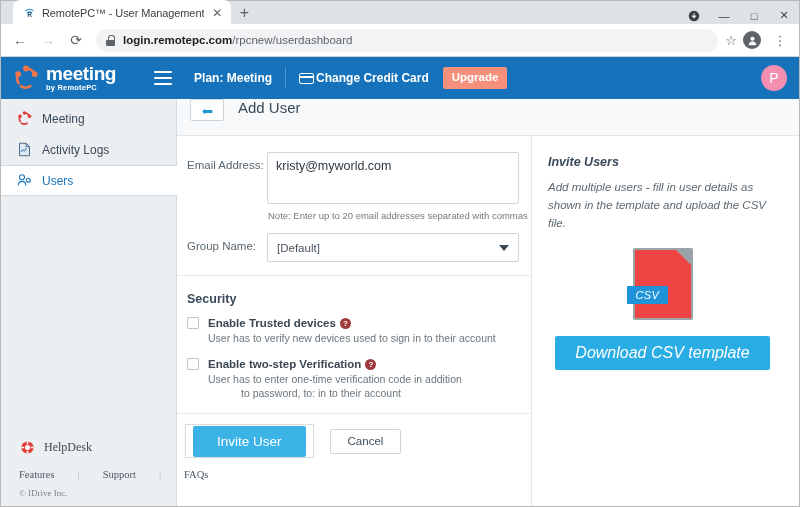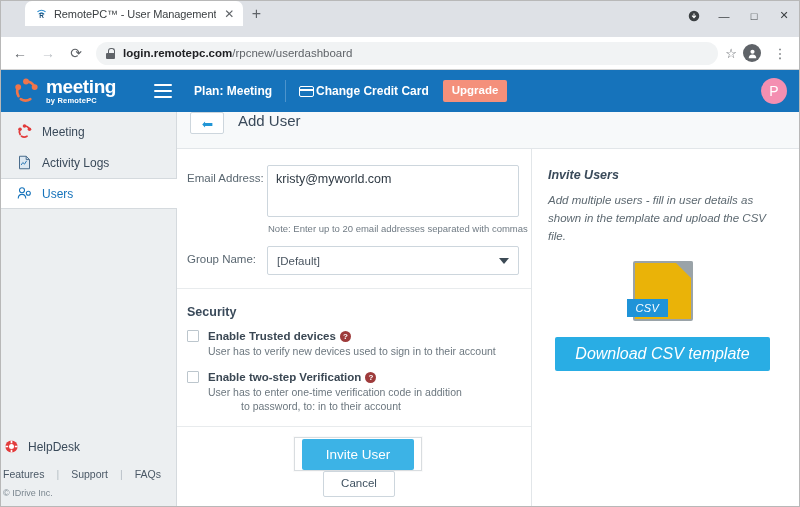--- a/index.html
+++ b/index.html
@@ -12,23 +12,23 @@
   .app {
     width: 800px; height: 507px;
     position: relative;
     border: 1px solid #b8b8b8;
     background: #ffffff;
     display: flex; flex-direction: column;
   }
 
   
   .tabstrip {
-    height: 36px; background: #dee1e6;
-    display: flex; align-items: flex-start; position: relative;
-    padding-left: 24px;
+    height: 23px; background: #dee1e6;
+    display: flex; align-items: center; position: relative;
+    padding-left: 12px;
   }
   .tab {
     height: 25px; background: #ffffff;
     border-radius: 7px 7px 0 0;
     display: flex; align-items: center; gap: 6px;
     padding: 0 7px 0 9px; min-width: 180px;
     font-size: 11px; color: #3c4043;
   }
   .tab-favicon {
     width: 14px; height: 14px; flex: 0 0 14px;
@@ -152,27 +152,27 @@
   .side-item {
     height: 31px; display: flex; align-items: center;
     gap: 10px; padding-left: 15px; font-size: 12px; color: #3a4a5a;
   }
   .side-item.active {
     background: #ffffff; color: #1673bb;
     border-top: 1px solid #d5dade; border-bottom: 1px solid #d5dade;
     margin-right: -1px;
   }
   .side-icon { width: 16px; flex: 0 0 16px; display: flex; align-items: center; justify-content: center; }
-  .side-foot { margin-top: auto; padding: 0 0 8px 2px; }
+  .side-foot { margin-top: auto; padding: 0 0 8px 18px; font-family: Liberation Serif, serif; }
   .helpdesk {
     display: flex; align-items: center; gap: 9px;
     font-size: 12px; color: #3a4a5a; margin-bottom: 14px;
   }
   .footlinks {
-    display: flex; gap: 12px;
+    display: flex; gap: 23px;
     font-size: 10.5px; color: #4a5866; margin-bottom: 8px;
   }
   .footlinks .bar { color: #b5bdc4; }
   .copyright { font-size: 9px; color: #7a868f; }
 
   
   .content { flex: 1; background: #ffffff; display: flex; flex-direction: column; min-width: 0; }
   .content-head {
     height: 37px; background: #f7f9fa; border-bottom: 1px solid #e2e6e9;
     display: flex; align-items: flex-start; padding-left: 13px; gap: 14px;
@@ -231,21 +231,21 @@
     align-items: center; justify-content: center; margin-left: 4px;
     vertical-align: middle; font-weight: bold;
   }
   .check-desc {
     font-size: 10.5px; color: #6c777f; margin: 2px 0 0 31px; line-height: 1.35;
   }
   .check-desc .indent { display: block; padding-left: 33px; }
   .spacer-row { height: 12px; }
 
   .actions {
-    padding: 10px 0 0 10px; display: flex; align-items: center; gap: 0; flex-direction: column;
+    padding: 10px 0 0 10px; display: flex; align-items: center; gap: 16px;
   }
   .invite-wrap {
     background: #ffffff; padding: 7px; border: 1px solid #d9dde0;
     box-shadow: 0 0 0 1px rgba(0,0,0,0.02);
     display: inline-block; margin-left: -2px;
   }
   .btn-primary {
     background: #3cb3e6; color: #ffffff; font-size: 13.5px;
     padding: 8px 24px; border-radius: 2px; line-height: 1;
   }
@@ -253,22 +253,22 @@
     border: 1px solid #cdd6dd; background: #ffffff;
     color: #3f5160; font-size: 11.5px; padding: 6px 17px;
     border-radius: 2px; line-height: 1;
   }
 
   .pane-right { flex: 1; padding: 19px 22px 0 16px; min-width: 0; font-style: italic; }
   .invite-title { font-size: 12.5px; color: #3a4a5a; font-weight: bold; margin-bottom: 10px; }
   .invite-desc { font-size: 11.5px; color: #5d6971; line-height: 1.55; }
   .csv-icon-wrap { display: flex; justify-content: center; margin-top: 16px; }
   .csv-doc {
-    width: 60px; height: 60px; position: relative;
-    border: 2px solid #9aa3a8; border-radius: 2px; background: #eab308;
+    width: 60px; height: 72px; position: relative;
+    border: 2px solid #9aa3a8; border-radius: 2px; background: #ef4444;
   }
   .csv-fold {
     position: absolute; right: -2px; top: -2px;
     width: 18px; height: 18px; background: #9aa3a8;
     clip-path: polygon(0 0, 100% 100%, 100% 0);
   }
   .csv-badge {
     position: absolute; left: -8px; top: 36px;
     background: #1f93d8; color: #ffffff; font-size: 11px;
     padding: 3px 9px; letter-spacing: 0.3px;

